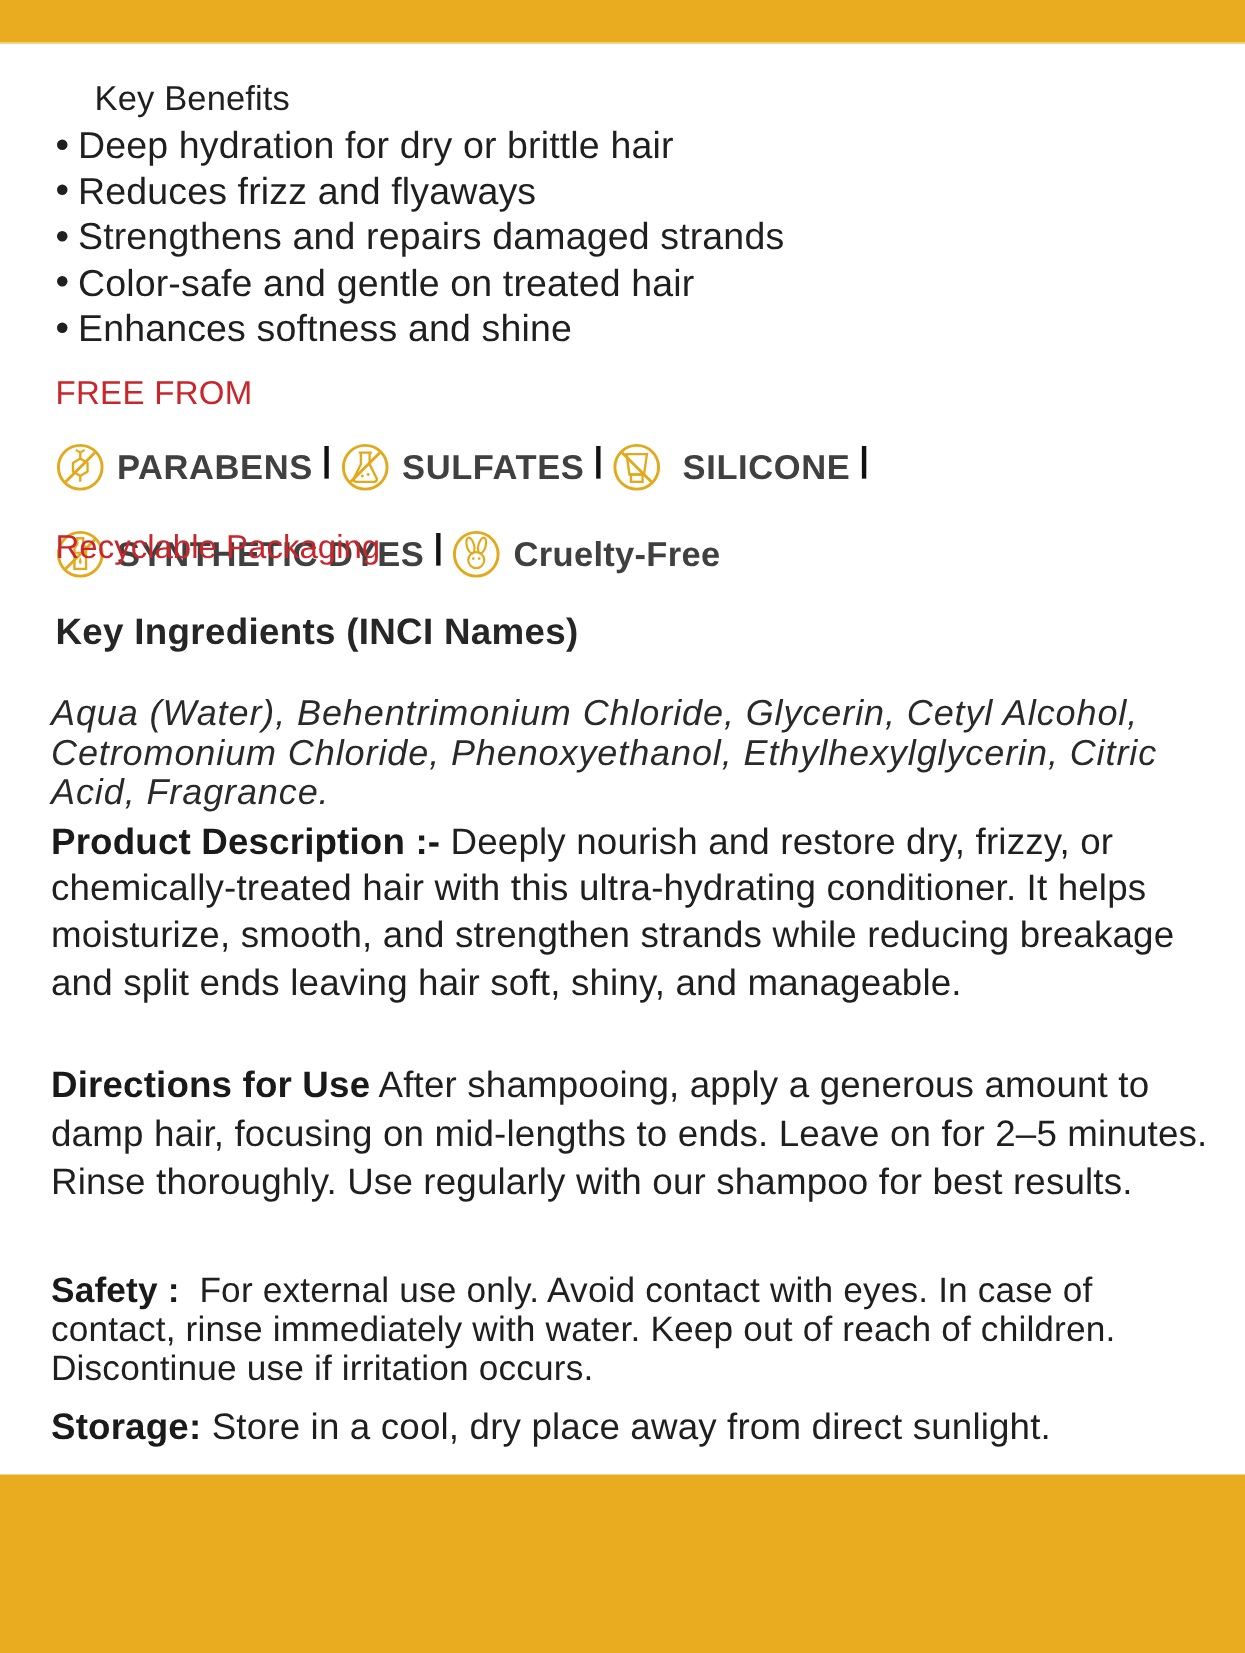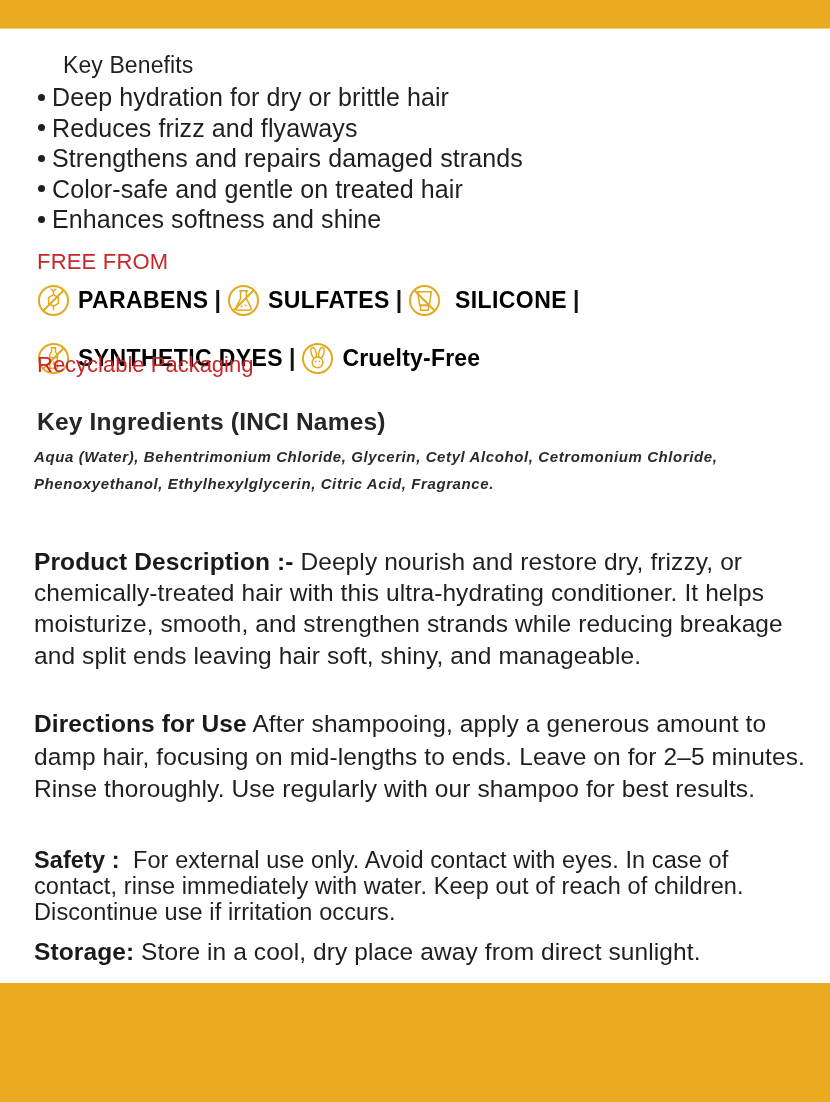--- a/index.html
+++ b/index.html
@@ -15,29 +15,29 @@
   .kb-title { position: absolute; left: 63px; top: 52px; font-size: 23px; font-weight: normal; letter-spacing: 0.1px; }
   .kb-list { position: absolute; left: 38px; top: 82px; margin: 0; padding: 0; list-style: none; }
   .kb-list li { font-size: 25px; line-height: 30.5px; white-space: nowrap; letter-spacing: 0.1px; }
   .kb-list li .dot { display: inline-block; width: 7px; height: 7px; border-radius: 50%; background: #1f1f1f; margin-right: 7px; vertical-align: middle; position: relative; top: -2px; }
 
   .red { color: #c8262a; font-weight: normal; }
   .free-title { position: absolute; left: 37px; top: 249px; font-size: 22px; letter-spacing: 0.2px; }
   .free-row { position: absolute; left: 37px; display: flex; align-items: center; white-space: nowrap; }
   .free-row.r1 { top: 284px; }
   .free-row.r2 { top: 342px; }
-  .free-item { display: inline-flex; align-items: center; font-size: 23px; font-weight: bold; color: #000000; letter-spacing: 0.4px; }
+  .free-item { display: inline-flex; align-items: center; font-size: 23px; font-weight: bold; color: #404040; letter-spacing: 0.4px; margin-top: 11px; }
   .free-item .ic { width: 33px; height: 33px; margin-right: 8px; flex: 0 0 auto; }
   .sep { font-size: 23px; font-weight: bold; color: #111; margin: 0 6px 0 6px; }
   .cf { font-weight: bold; letter-spacing: 0.2px; }
 
   .recycle { position: absolute; left: 37px; top: 352px; font-size: 22px; }
   .ki-title { position: absolute; left: 37px; top: 408px; font-size: 24.5px; font-weight: bold; color: #262626; letter-spacing: 0.2px; }
 
-  .ingredients { position: absolute; left: 34px; top: 444px; width: 780px; font-size: 15px; font-style: italic; line-height: 26.5px; color: #2a2a2a; letter-spacing: 0.6px; font-weight: bold; }
+  .ingredients { position: absolute; left: 34px; top: 463px; width: 780px; font-size: 24px; font-style: italic; line-height: 26.5px; color: #2a2a2a; letter-spacing: 0.6px; }
   .para { position: absolute; left: 34px; width: 780px; font-size: 24.5px; line-height: 31.2px; color: #1f1f1f; letter-spacing: 0.1px; }
   .para b { font-weight: bold; color: #1a1a1a; }
   .p-desc { top: 546px; }
   .p-dir { top: 708px; line-height: 32.5px; }
   .p-safety { top: 847px; line-height: 26px; font-size: 23.5px; }
   .p-storage { top: 936px; }
 </style>
 </head>
 <body>
 

